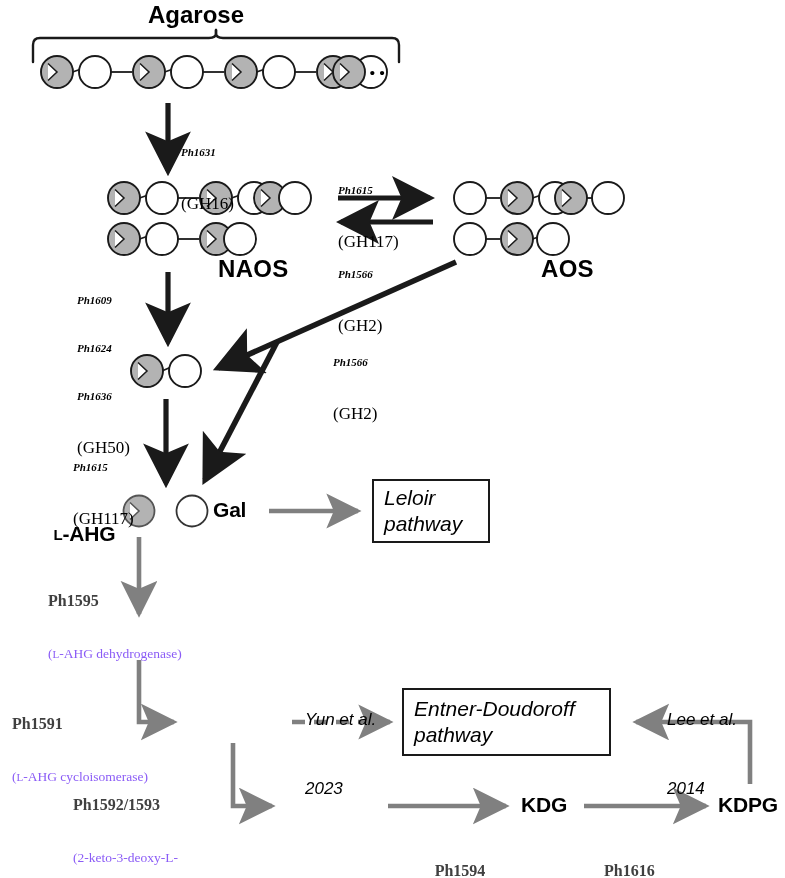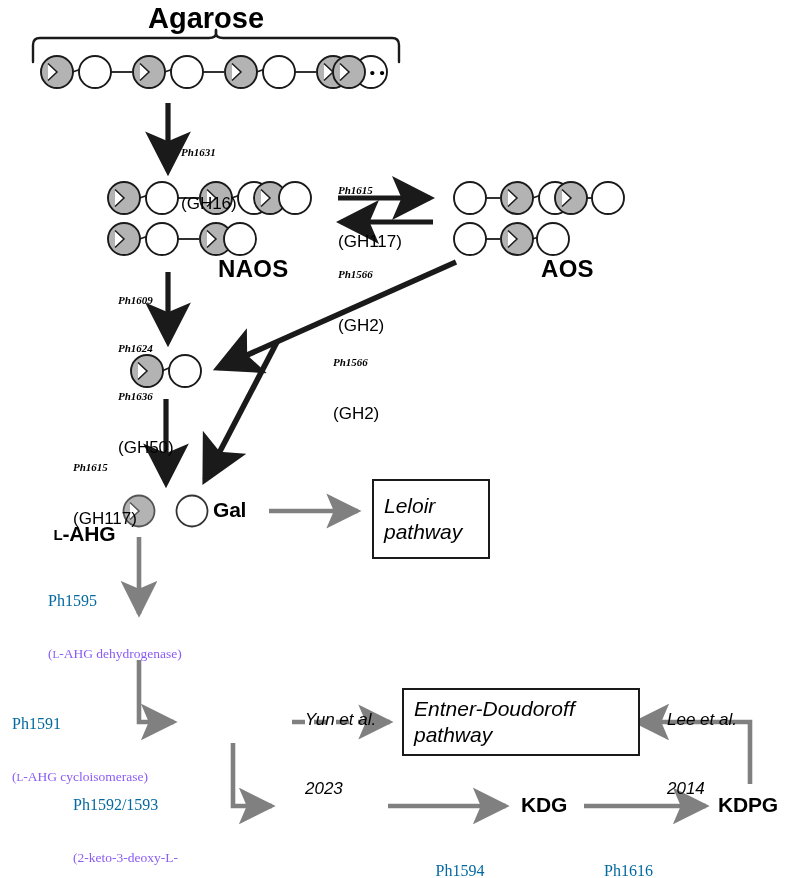--- a/index.html
+++ b/index.html
@@ -31,30 +31,30 @@
     line-height: 1.12;
   }
   
   .enz-id {
     font-family: "Liberation Serif", serif;
     font-weight: bold;
     font-size: 11px;
     font-style: italic;
   }
   .enz-fam {
-    font-family: Liberation Sans, sans-serif;
+    font-family: Liberation Serif, serif;
     font-weight: normal;
     font-size: 17px;
   }
   
   .genz-id {
     font-family: "Liberation Serif", serif;
-    font-weight: normal;
+    font-weight: bold;
     font-size: 16px;
-    color: #0369a1;
+    color: #404040;
   }
   .genz-name {
     font-family: "Liberation Serif", serif;
     font-weight: normal;
     font-size: 13.5px;
     color: #8b5cf6;
   }
   .genz-name .sc {
     font-size: 11px;
     vertical-align: 0.03em;
@@ -66,21 +66,21 @@
     font-size: 21px;
     letter-spacing: -0.2px;
   }
   .metab .sc {
     font-size: 15px;
     vertical-align: 0.04em;
   }
   .title {
     font-family: "Liberation Sans", sans-serif;
     font-weight: bold;
-    font-size: 29px;
+    font-size: 24px;
   }
   .grouplbl {
     font-family: "Liberation Sans", sans-serif;
     font-weight: bold;
     font-size: 24px;
     letter-spacing: 0.3px;
   }
   .cite {
     font-family: "Liberation Sans", sans-serif;
     font-style: italic;
@@ -309,21 +309,21 @@
   </div>
 
   <div class="lbl" style="left:338px; top:232px;">
     <div class="enz-id">Ph1566</div>
     <div class="enz-fam">(GH2)</div>
   </div>
 
   <div class="lbl grouplbl" style="left:218px; top:256px;">NAOS</div>
   <div class="lbl grouplbl" style="left:541px; top:256px;">AOS</div>
 
-  <div class="lbl" style="left:77px; top:258px;margin-left:41px;">
+  <div class="lbl" style="left:77px; top:258px;">
     <div class="enz-id">Ph1609</div>
     <div class="enz-id">Ph1624</div>
     <div class="enz-id">Ph1636</div>
     <div class="enz-fam">(GH50)</div>
   </div>
 
   <div class="lbl" style="left:333px; top:320px;">
     <div class="enz-id">Ph1566</div>
     <div class="enz-fam">(GH2)</div>
   </div>
@@ -332,21 +332,21 @@
     <div class="enz-id">Ph1615</div>
     <div class="enz-fam">(GH117)</div>
   </div>
 
   <div class="lbl metab" style="left:31px; top:498px;">
     <span class="sc">L</span><span>-AHG</span>
   </div>
 
   <div class="lbl metab" style="left:213px; top:498px;">Gal</div>
 
-  <div class="pathbox" style="left:372px; top:479px; width:118px; height:80px;">
+  <div class="pathbox" style="left:372px; top:479px; width:118px; height:64px;">
     <div class="boxlbl">
       <div>Leloir</div>
       <div>pathway</div>
     </div>
   </div>
 
   <div class="lbl" style="left:48px; top:556px;">
     <div class="genz-id">Ph1595</div>
     <div class="genz-name"><span>(</span><span class="sc">L</span><span>-AHG dehydrogenase)</span></div>
   </div>
@@ -356,21 +356,21 @@
     <div class="genz-id">Ph1591</div>
     <div class="genz-name"><span>(</span><span class="sc">L</span><span>-AHG cycloisomerase)</span></div>
   </div>
 
 
   <div class="lbl cite" style="left:305px; top:663px;font-style:italic;">
     <div>Yun et al.</div>
     <div>2023</div>
   </div>
 
-  <div class="pathbox" style="left:402px; top:688px; width:238px; height:68px;">
+  <div class="pathbox" style="left:402px; top:688px; width:209px; height:68px;">
     <div class="boxlbl">
       <div>Entner-Doudoroff</div>
       <div>pathway</div>
     </div>
   </div>
 
   <div class="lbl cite" style="left:667px; top:663px;">
     <div>Lee et al.</div>
     <div>2014</div>
   </div>

